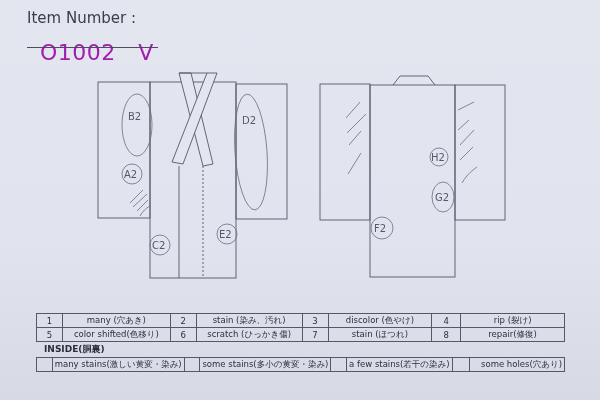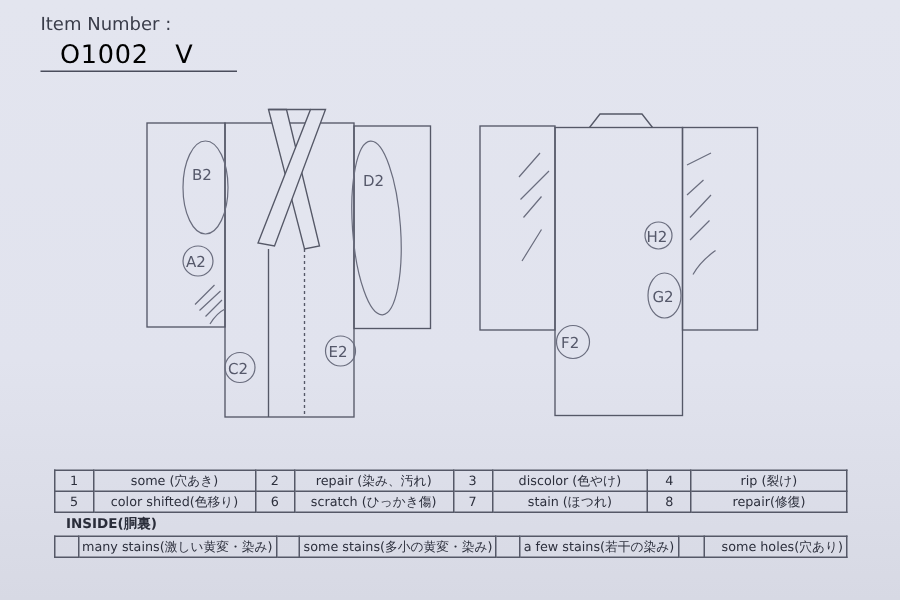--- a/index.html
+++ b/index.html
@@ -2,22 +2,22 @@
 <html><head>
 <meta charset="utf-8">
 <style>
   html, body { margin:0; padding:0; }
   body {
     width:600px; height:400px; overflow:hidden; position:relative;
     background: linear-gradient(180deg, #e3e5ef 0%, #e1e3ee 60%, #d7d9e4 100%);
     font-family: "DejaVu Sans", sans-serif; color:#2c2f3c;
   }
   .abs { position:absolute; }
-  .item-label { left:27px; top:9px; font-size:12px; color:#3a3d4a; }
-  .item-number { left:40px; top:27px; font-size:17px; color:#000000; letter-spacing:0.5px; white-space:pre; }
+  .item-label { left:27px; top:9px; font-size:15px; color:#3a3d4a; }
+  .item-number { left:40px; top:40px; font-size:22px; color:#a21caf; letter-spacing:0.5px; white-space:pre; }
   .item-underline { left:27px; top:47px; width:131px; height:1px; background:#4a4d5c; }
   svg.kimono { position:absolute; left:0; top:0; }
   table.grid { position:absolute; border-collapse:collapse; font-size:8.5px; color:#2c2f3c; }
   table.grid td { border:1px solid #555867; height:13px; padding:0 2px; text-align:center; white-space:nowrap; }
   .legend { left:36px; top:313px; width:529px; }
   .inside-label { left:22px; top:343px; font-size:9px; font-weight:bold; color:#2a2d3a;padding-left:22px; }
   .inside { left:36px; top:357px; width:529px; font-size:6px; }
   .inside td { height:13px; }
   .inside td.desc { text-align:right; }
   .inside td.desc.c { }
@@ -90,23 +90,23 @@
     <col style="width:26px">
       <col style="width:106px">
     <col style="width:26px">
       <col style="width:104px">
     <col style="width:29px">
       <col style="width:104px">
   </colgroup>
   <tbody>
       <tr>
     <td>1</td>
-    <td>some (穴あき)</td>
+    <td>many (穴あき)</td>
     <td>2</td>
-    <td>repair (染み、汚れ)</td>
+    <td>stain (染み、汚れ)</td>
     <td>3</td>
     <td>discolor (色やけ)</td>
     <td>4</td>
     <td>rip (裂け)</td>
   </tr>
   <tr>
     <td>5</td>
     <td>color shifted(色移り)</td>
     <td>6</td>
     <td>scratch (ひっかき傷)</td>

